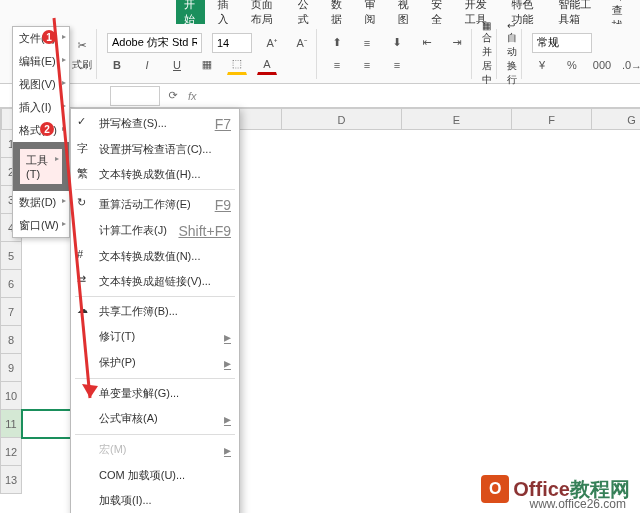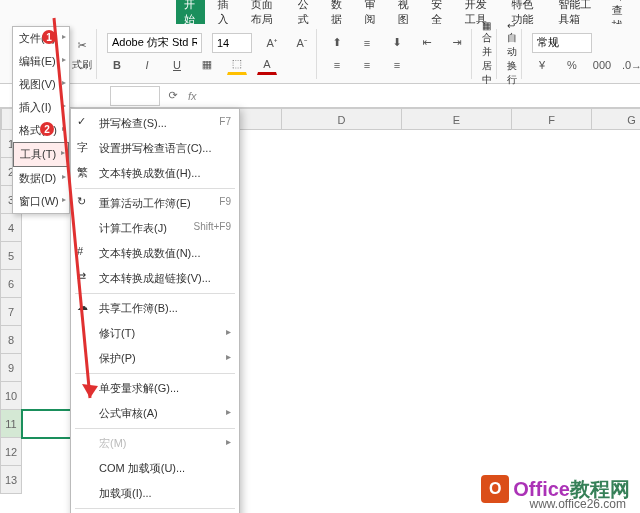--- a/index.html
+++ b/index.html
@@ -35,39 +35,39 @@
     .sheet-corner { width: 22px; height: 22px; background: #f0f0f0; border: 1px solid #ccc; }
     .col-headers { display: flex; }
     .col-h { width: 80px; height: 22px; background: #f0f0f0; border: 1px solid #ccc; border-left: none; text-align: center; line-height: 22px; font-size: 11px; color: #666; }
     .row-headers { }
     .row-h { width: 22px; height: 28px; background: #f0f0f0; border: 1px solid #ccc; border-top: none; text-align: center; line-height: 28px; font-size: 11px; color: #666; }
     .row-h.active { background: #d4e8d4; }
     
     
     .dropdown-menu { position: absolute; left: 12px; top: 26px; width: 58px; background: white; border: 1px solid #bbb; box-shadow: 2px 2px 5px rgba(0,0,0,0.2); z-index: 50; }
     .dropdown-item { padding: 4px 6px; font-size: 11px; cursor: pointer; position: relative; }
-    .dropdown-item.highlight { background: #ffecec; border: 1px solid #737373; }
+    .dropdown-item.highlight { background: #ffecec; border: 7px solid #737373; }
     .dropdown-item .sub-arrow { position: absolute; right: 3px; top: 5px; font-size: 8px; color: #888; }
     
     
     .submenu { position: absolute; left: 70px; top: 108px; width: 170px; background: white; border: 1px solid #bbb; box-shadow: 2px 2px 8px rgba(0,0,0,0.25); z-index: 60; padding: 2px 0; }
     .sub-item { padding: 5px 8px 5px 28px; font-size: 11px; cursor: pointer; position: relative; display: flex; justify-content: space-between; }
-    .sub-item .shortcut { color: #888; font-size: 10px; }
+    .sub-item .shortcut { color: #888; font-size: 14px; text-decoration: underline; }
     .sub-item .icon { position: absolute; left: 6px; top: 4px; width: 14px; height: 14px; }
     .sub-sep { height: 1px; background: #ddd; margin: 2px 4px; }
     .sub-item.disabled { color: #bbb; }
     
     
     .arrow-line { position: absolute; z-index: 70; pointer-events: none; }
     
     
     .watermark { position: absolute; right: 10px; bottom: 10px; display: flex; align-items: center; gap: 4px; opacity: 0.9; }
     .wm-icon { width: 28px; height: 28px; background: #d83b01; border-radius: 4px; display: flex; align-items: center; justify-content: center; color: white; font-weight: bold; font-size: 16px; }
     .wm-text { font-size: 20px; font-weight: bold; }
-    .wm-blue { color: #a21caf; }
+    .wm-blue { color: #7f1d1d; }
     .wm-green { color: #217346; }
     .wm-url { font-size: 12px; color: #666; position: absolute; right: 10px; bottom: -2px; }
   </style>
 </head>
 <body>
 
 <div class="top-row">
   <span class="icon-btn">≡</span>
   <span class="menu-label">文件</span>
   <span class="icon-btn" style="background:#eee;border:1px solid #aaa;">

